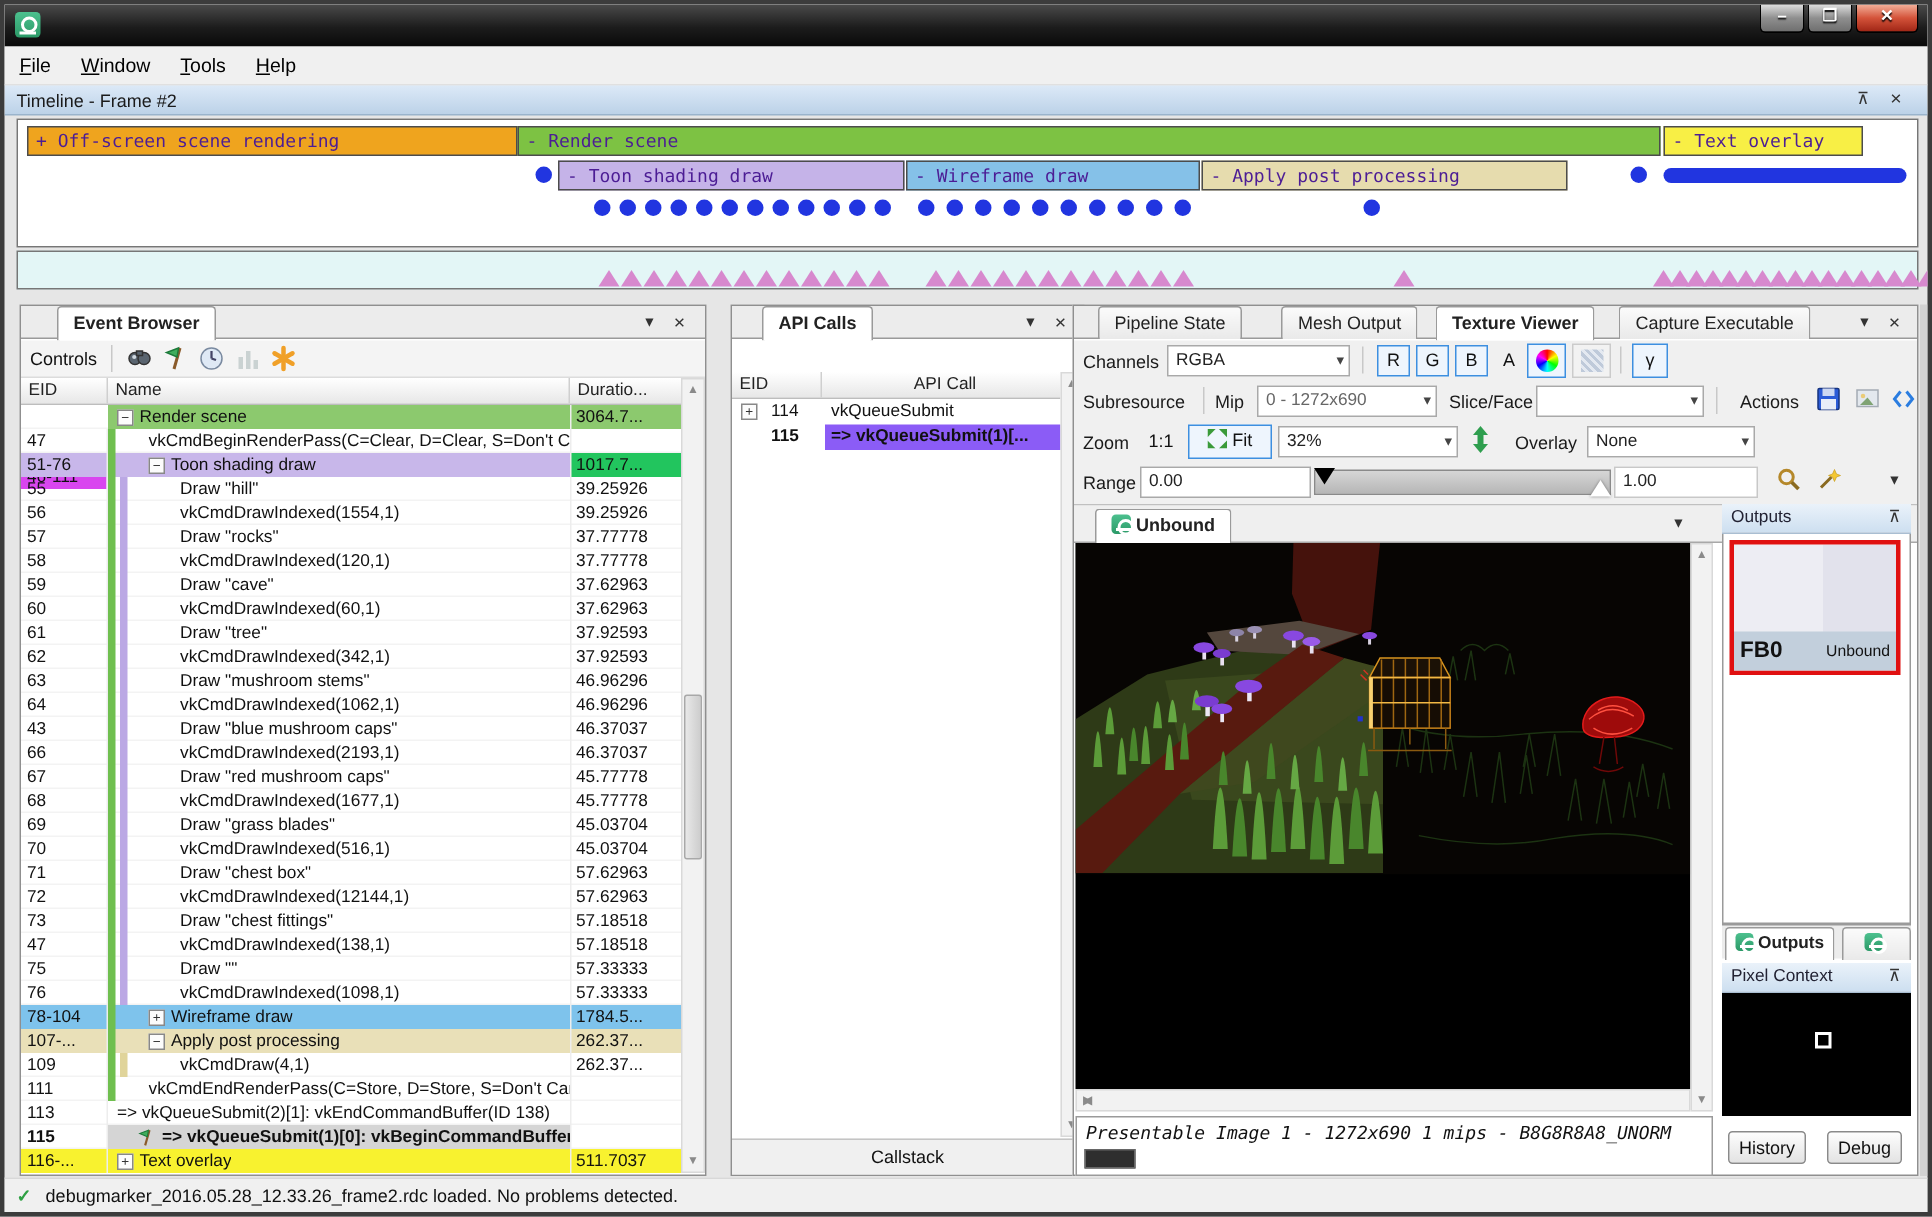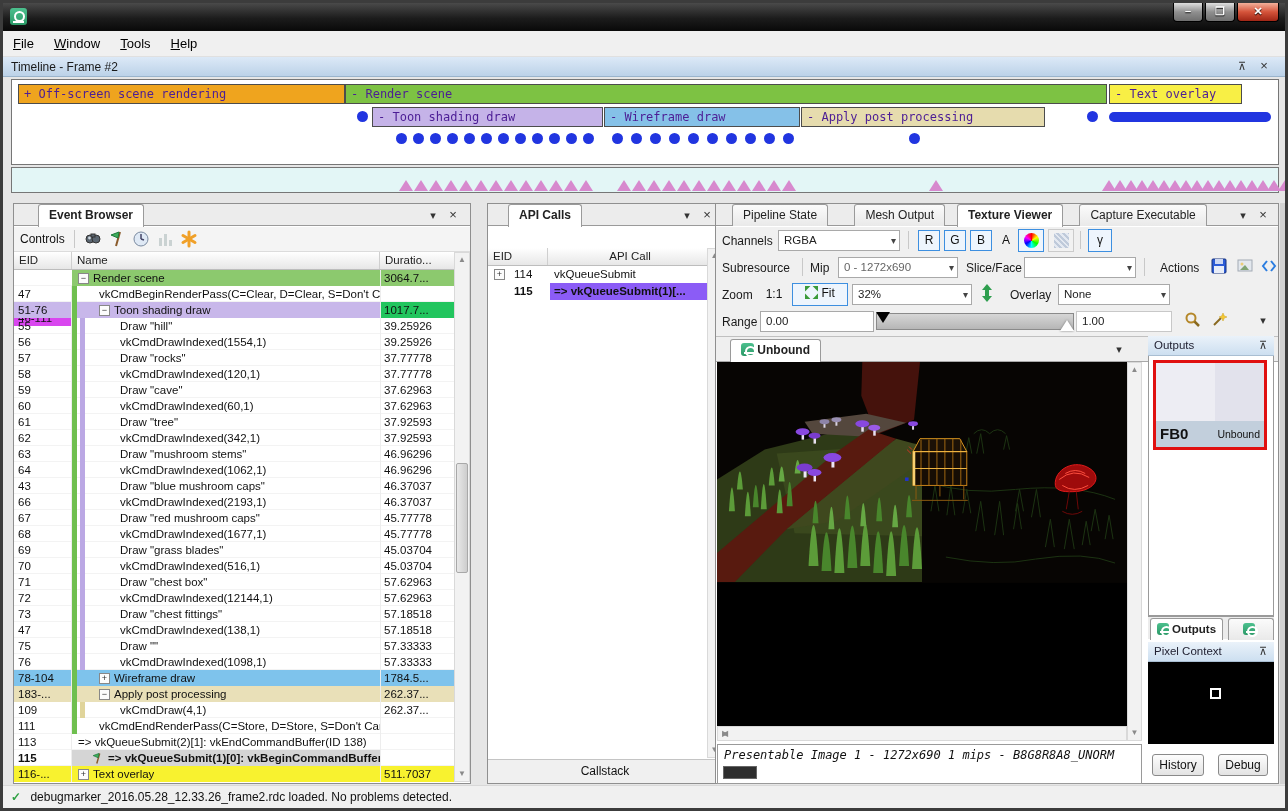--- a/index.html
+++ b/index.html
@@ -485,21 +485,21 @@
           <div class="ev-eid" style="background: rgb(126, 195, 236);">78-104</div>
           <div class="ev-name" style="background: rgb(126, 195, 236);">
             <div class="stripe" style="background: rgb(111, 191, 79);"></div>
             <div style="width: 19px; flex: 0 0 auto;"></div>
             <div class="treebox">+</div>
             <div style="overflow: hidden; white-space: nowrap;">Wireframe draw</div>
           </div>
           <div class="ev-dur" style="background: rgb(126, 195, 236);">1784.5...</div>
         </div>
         <div class="ev-row" style="border-bottom: 1px solid rgb(243, 243, 243);">
-          <div class="ev-eid" style="background: rgb(233, 224, 184);">183-...</div>
+          <div class="ev-eid" style="background: rgb(233, 224, 184);">107-...</div>
           <div class="ev-name" style="background: rgb(233, 224, 184);">
             <div class="stripe" style="background: rgb(111, 191, 79);"></div>
             <div style="width: 19px; flex: 0 0 auto;"></div>
             <div class="treebox">−</div>
             <div style="overflow: hidden; white-space: nowrap;">Apply post processing</div>
           </div>
           <div class="ev-dur" style="background: rgb(233, 224, 184);">262.37...</div>
         </div>
         <div class="ev-row" style="border-bottom: 1px solid rgb(243, 243, 243);">
           <div class="ev-eid">109</div>

